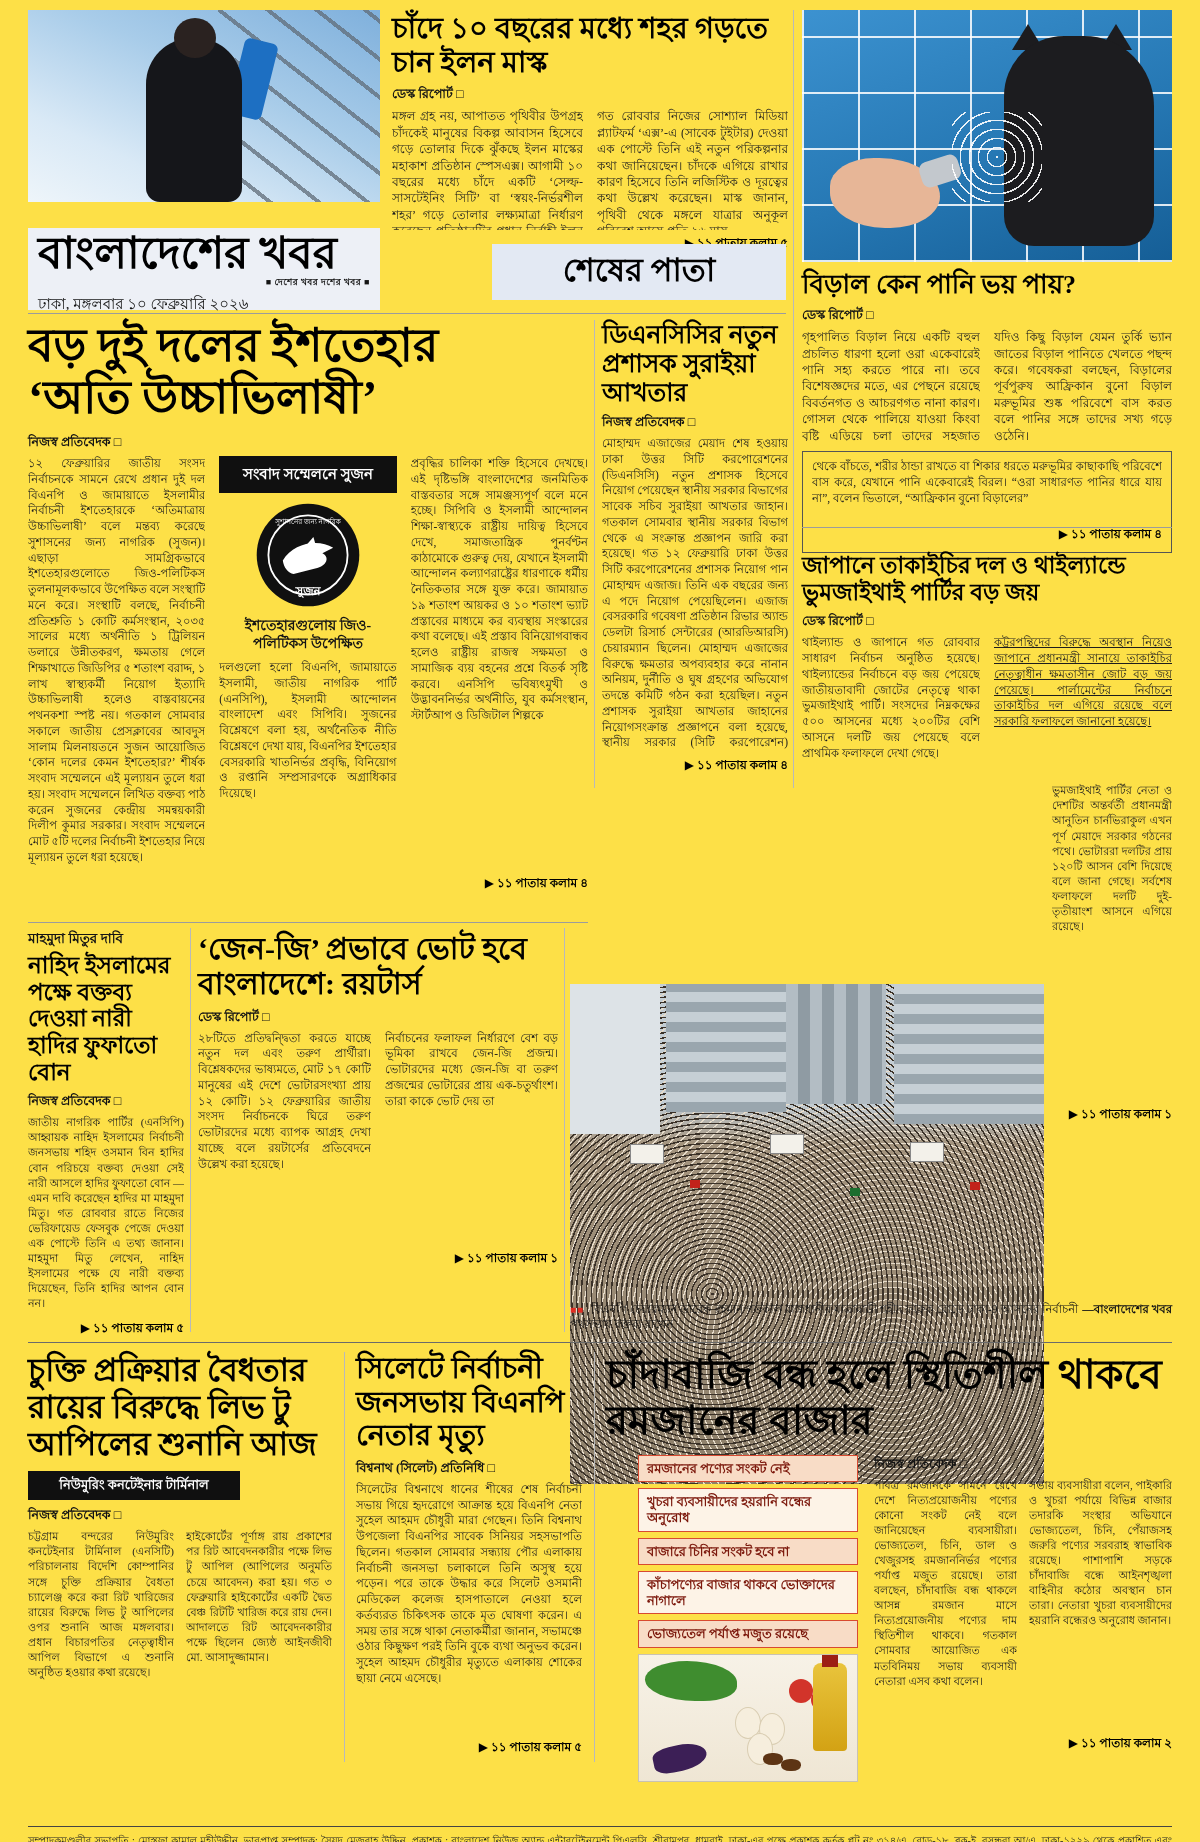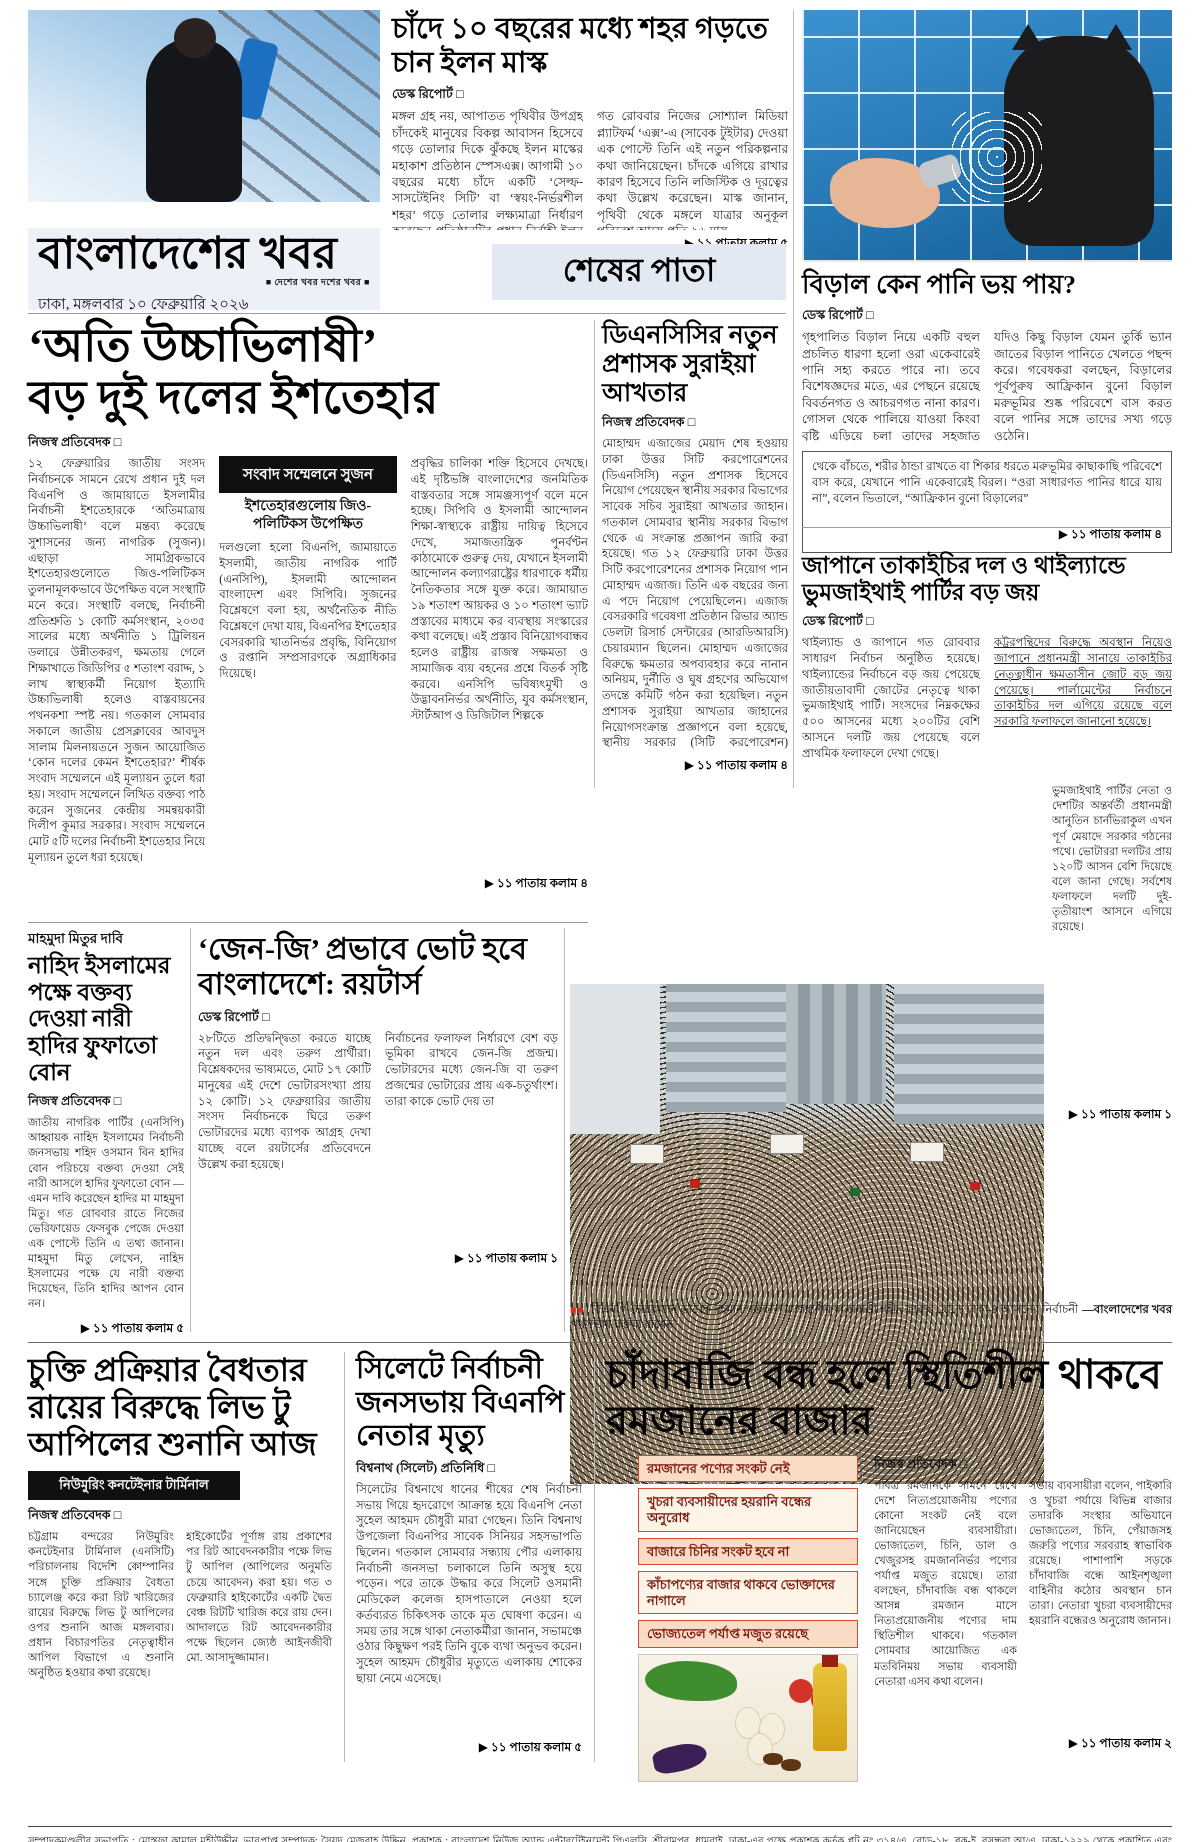--- a/index.html
+++ b/index.html
@@ -1,19 +1,19 @@
 <!DOCTYPE html>
 <html><head>
 <meta charset="utf-8">
 <style>
   * { margin:0; padding:0; box-sizing:border-box; }
   html,body { background:#8d8d8d; }
   body { font-family:"Liberation Serif","DejaVu Serif",serif; }
   .page { position:relative; width:1200px; height:1842px; margin:0 auto;
-          background:#ffffff; color:#141414; overflow:hidden; }
+          background:#fde047; color:#141414; overflow:hidden; }
   .abs { position:absolute; }
   .vrule { position:absolute; width:1px; background:#b9b9b9; }
   .hrule { position:absolute; height:1px; background:#9c9c9c; }
 
   .hl { font-weight:bold; color:#000; line-height:1.16; }
   .byline { font-size:12.5px; font-weight:bold; margin:6px 0 3px; }
   .body-txt { font-size:12px; line-height:1.37; text-align:justify; color:#1d1d1d; overflow:hidden; }
   .jump { font-size:12px; font-weight:bold; text-align:right; margin-top:4px; color:#000; }
   .kicker { font-size:13.5px; font-weight:bold; }
 
@@ -142,27 +142,37 @@
     </div>
     <div class="story-box" style="margin-top:10px;">
       <div class="body-txt" style="font-size:11.5px;height:62px;">থেকে বাঁচতে, শরীর ঠান্ডা রাখতে বা শিকার ধরতে মরুভূমির কাছাকাছি পরিবেশে বাস করে, যেখানে পানি একেবারেই বিরল। “ওরা সাধারণত পানির ধারে যায় না”, বলেন ভিতালে, “আফ্রিকান বুনো বিড়ালের”</div>
       <div class="jump">▶ ১১ পাতায় কলাম ৪</div>
     </div>
   </div>
 
   <div class="hrule" style="left:28px;top:313px;width:758px;"></div>
 
   <div class="abs" style="left:28px;top:320px;width:560px;">
+    <div class="hl" style="font-size:46px;line-height:1.12;">বড় দুই দলের ইশতেহার</div>
     <div class="hl" style="font-size:46px;line-height:1.12;">‘অতি উচ্চাভিলাষী’</div>
-    <div class="hl" style="font-size:46px;line-height:1.12;">বড় দুই দলের ইশতেহার</div>
     <div class="byline" style="margin-top:10px;">নিজস্ব প্রতিবেদক □</div>
     <div style="display:flex;gap:14px;height:438px;overflow:hidden;">
       <div class="body-txt" style="flex:1;font-size:11.5px;">১২ ফেব্রুয়ারির জাতীয় সংসদ নির্বাচনকে সামনে রেখে প্রধান দুই দল বিএনপি ও জামায়াতে ইসলামীর নির্বাচনী ইশতেহারকে ‘অতিমাত্রায় উচ্চাভিলাষী’ বলে মন্তব্য করেছে সুশাসনের জন্য নাগরিক (সুজন)। এছাড়া সামগ্রিকভাবে ইশতেহারগুলোতে জিও-পলিটিকস তুলনামূলকভাবে উপেক্ষিত বলে সংস্থাটি মনে করে। সংস্থাটি বলছে, নির্বাচনী প্রতিশ্রুতি ১ কোটি কর্মসংস্থান, ২০৩৫ সালের মধ্যে অর্থনীতি ১ ট্রিলিয়ন ডলারে উন্নীতকরণ, ক্ষমতায় গেলে শিক্ষাখাতে জিডিপির ৫ শতাংশ বরাদ্দ, ১ লাখ স্বাস্থ্যকর্মী নিয়োগ ইত্যাদি উচ্চাভিলাষী হলেও বাস্তবায়নের পথনকশা স্পষ্ট নয়। গতকাল সোমবার সকালে জাতীয় প্রেসক্লাবের আবদুস সালাম মিলনায়তনে সুজন আয়োজিত ‘কোন দলের কেমন ইশতেহার?’ শীর্ষক সংবাদ সম্মেলনে এই মূল্যায়ন তুলে ধরা হয়। সংবাদ সম্মেলনে লিখিত বক্তব্য পাঠ করেন সুজনের কেন্দ্রীয় সমন্বয়কারী দিলীপ কুমার সরকার। সংবাদ সম্মেলনে মোট ৫টি দলের নির্বাচনী ইশতেহার নিয়ে মূল্যায়ন তুলে ধরা হয়েছে।</div>
       <div style="flex:1;overflow:hidden;">
         <div class="sujan-label">সংবাদ সম্মেলনে সুজন</div>
+        <div class="sujan-logo-wrap">
+          <svg width="108" height="108" viewBox="0 0 120 120">
+            <circle cx="60" cy="60" r="57" fill="#101010"></circle>
+            <circle cx="60" cy="60" r="44" fill="none" stroke="#ffffff" stroke-width="2"></circle>
+            <path d="M32 66 C44 46 72 42 88 52 L76 58 C84 62 82 72 68 75 L44 81 C38 80 33 74 32 66 Z" fill="#ffffff"></path>
+            <path d="M52 56 L66 40 L70 54 Z" fill="#ffffff"></path>
+            <text x="60" y="26" text-anchor="middle" font-size="8" fill="#ffffff">সুশাসনের জন্য নাগরিক</text>
+            <text x="60" y="104" text-anchor="middle" font-size="13" font-weight="bold" fill="#ffffff">সুজন</text>
+          </svg>
+        </div>
         <div class="sujan-caption">ইশতেহারগুলোয় জিও-পলিটিকস উপেক্ষিত</div>
         <div class="body-txt" style="font-size:11.5px;height:190px;">দলগুলো হলো বিএনপি, জামায়াতে ইসলামী, জাতীয় নাগরিক পার্টি (এনসিপি), ইসলামী আন্দোলন বাংলাদেশ এবং সিপিবি। সুজনের বিশ্লেষণে বলা হয়, অর্থনৈতিক নীতি বিশ্লেষণে দেখা যায়, বিএনপির ইশতেহার বেসরকারি খাতনির্ভর প্রবৃদ্ধি, বিনিয়োগ ও রপ্তানি সম্প্রসারণকে অগ্রাধিকার দিয়েছে।</div>
       </div>
       <div style="flex:1;overflow:hidden;">
         <div class="body-txt" style="font-size:11.5px;height:414px;">প্রবৃদ্ধির চালিকা শক্তি হিসেবে দেখছে। এই দৃষ্টিভঙ্গি বাংলাদেশের জনমিতিক বাস্তবতার সঙ্গে সামঞ্জস্যপূর্ণ বলে মনে হচ্ছে। সিপিবি ও ইসলামী আন্দোলন শিক্ষা-স্বাস্থ্যকে রাষ্ট্রীয় দায়িত্ব হিসেবে দেখে, সমাজতান্ত্রিক পুনর্বণ্টন কাঠামোকে গুরুত্ব দেয়, যেখানে ইসলামী আন্দোলন কল্যাণরাষ্ট্রের ধারণাকে ধর্মীয় নৈতিকতার সঙ্গে যুক্ত করে। জামায়াত ১৯ শতাংশ আয়কর ও ১০ শতাংশ ভ্যাট প্রস্তাবের মাধ্যমে কর ব্যবস্থায় সংস্কারের কথা বলেছে। এই প্রস্তাব বিনিয়োগবান্ধব হলেও রাষ্ট্রীয় রাজস্ব সক্ষমতা ও সামাজিক ব্যয় বহনের প্রশ্নে বিতর্ক সৃষ্টি করবে। এনসিপি ভবিষ্যৎমুখী ও উদ্ভাবননির্ভর অর্থনীতি, যুব কর্মসংস্থান, স্টার্টআপ ও ডিজিটাল শিল্পকে</div>
         <div class="jump">▶ ১১ পাতায় কলাম ৪</div>
       </div>
     </div>
   </div>
 

